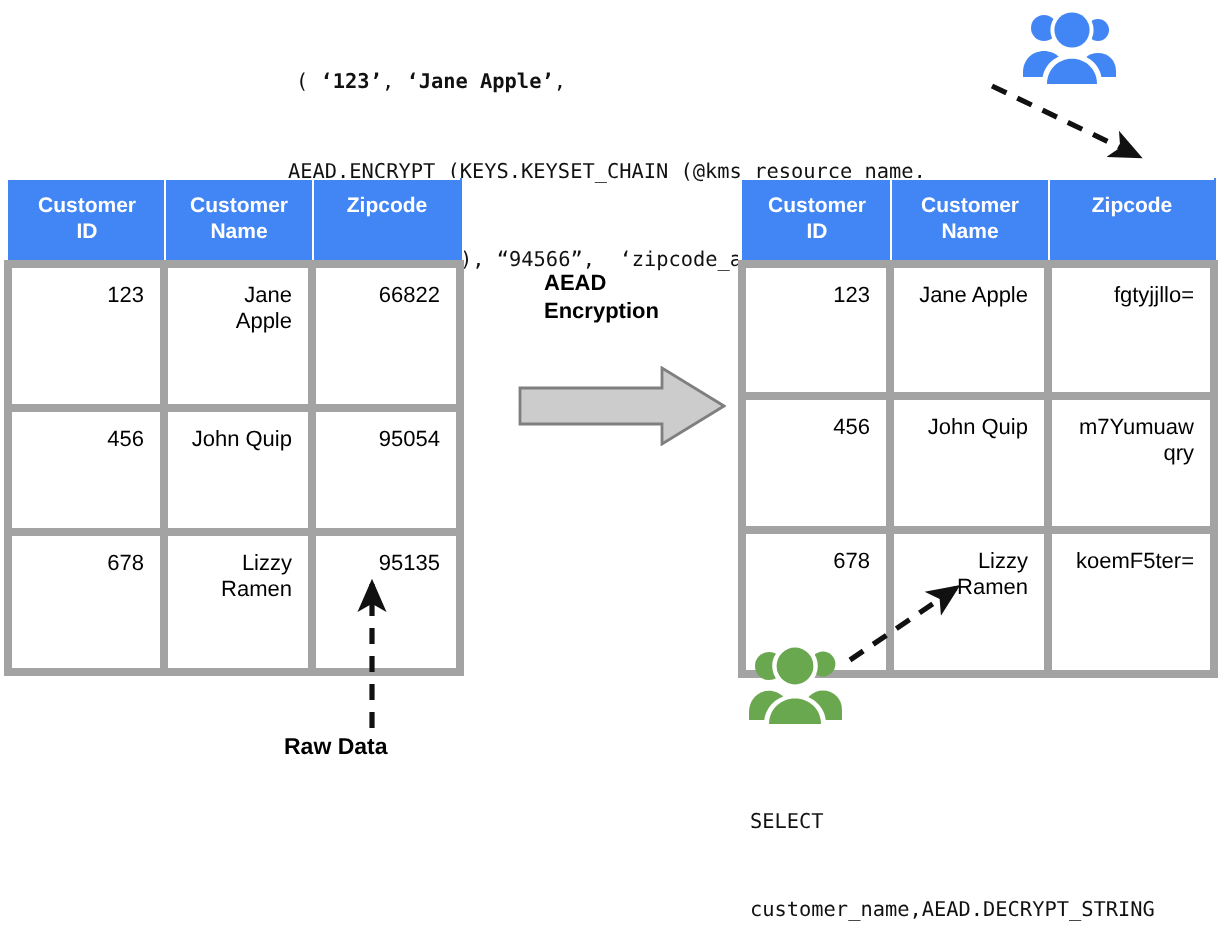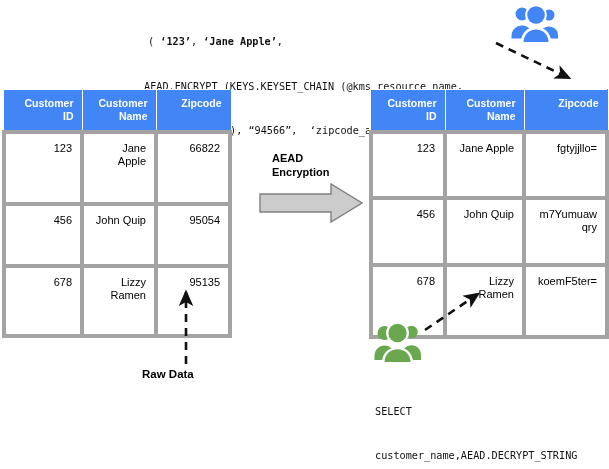--- a/index.html
+++ b/index.html
@@ -51,21 +51,21 @@
     position: absolute;
     border-collapse: collapse;
     table-layout: fixed;
     font-size: 11px;
     background: #ffffff;
   }
   .data-table th {
     background: #4285f4;
     color: #ffffff;
     font-weight: bold;
-    text-align: right;
+    text-align: center;
     vertical-align: top;
     padding: 7px 8px 7px 9px;
     border: 1px solid #ffffff;
     line-height: 13px;
     font-size: 10.5px;
   }
   .data-table td {
     border: 4px solid #a3a3a3;
     text-align: right;
     vertical-align: top;
@@ -105,21 +105,21 @@
   #encryption-arrow {
     position: absolute;
     left: 259px;
     top: 183px;
     width: 104px;
     height: 40px;
   }
   #encryption-label {
     position: absolute;
     left: 272px;
-    top: 152px;
+    top: 136px;
     font-size: 11px;
     font-weight: bold;
     line-height: 13.5px;
     color: #000000;
   }
   #encryption-label .ln { display: block; }
 
   
   .people-icon {
     position: absolute;

